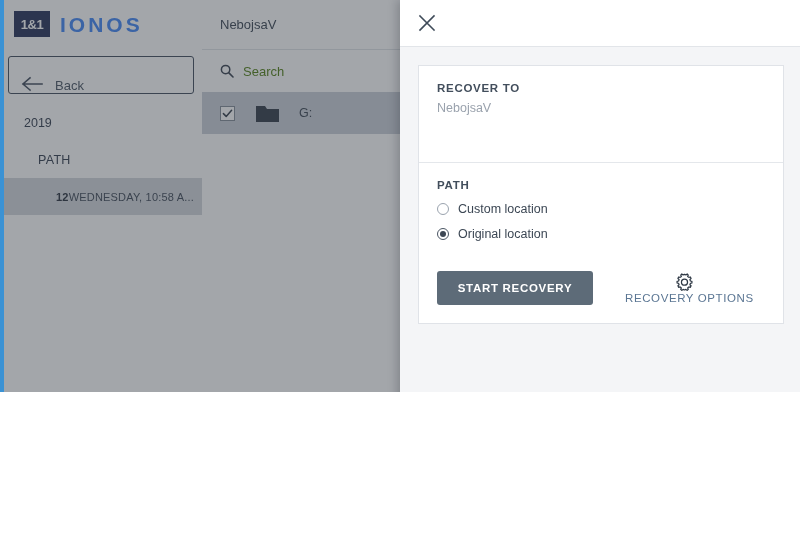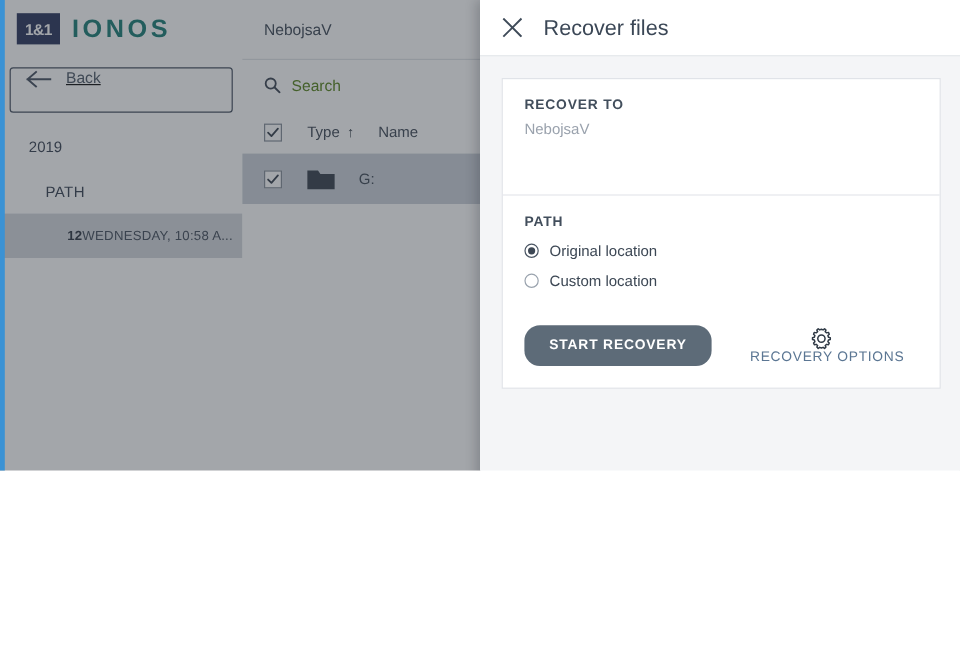--- a/index.html
+++ b/index.html
@@ -61,39 +61,38 @@
     font-weight: 700;
     font-size: 13px;
     letter-spacing: -0.5px;
     display: flex;
     align-items: center;
     justify-content: center;
     font-family: "Liberation Sans", sans-serif;
   }
   .brand-word {
     margin-left: 10px;
-    color: #0f766e;
+    color: #3b82f6;
     font-size: 21px;
     font-weight: 700;
     letter-spacing: 3px;
     line-height: 1;
   }
 
   .back-button {
     position: absolute;
     left: 8px; top: 56px;
     width: 186px; height: 38px;
     border: 1px solid #3c4758;
     border-radius: 3px;
     box-sizing: border-box;
     display: flex;
-    align-items: flex-start;
+    align-items: flex-end;
     background: transparent;
     cursor: pointer;
-    text-decoration: underline;
   }
   .back-arrow {
     margin-left: 12px;
     width: 22px; height: 18px;
     display: block;
   }
   .back-label {
     margin-left: 12px;
     font-size: 13px;
     color: #44505f;
@@ -289,21 +288,21 @@
     padding: 16px 18px 18px 18px;
     display: flex;
     align-items: center;
     box-sizing: border-box;
   }
   .btn-primary {
     width: 156px; height: 34px;
     background: #5d6b78;
     color: #ffffff;
     border: none;
-    border-radius: 13px;
+    border-radius: 3px;
     font-size: 11.5px;
     font-weight: 700;
     letter-spacing: 0.7px;
     font-family: "Liberation Sans", sans-serif;
     cursor: pointer;
   }
   .opts {
     margin-left: 22px;
     display: flex;
     align-items: center;
@@ -360,32 +359,20 @@
       </div>
 
       <div class="fl-search">
         <svg class="search-ico" viewBox="0 0 14 14">
           <circle cx="5.6" cy="5.6" r="4.2" fill="none" stroke="#323c4a" stroke-width="1.5"></circle>
           <path d="M8.9 8.9 L13 13" stroke="#323c4a" stroke-width="1.6" stroke-linecap="round"></path>
         </svg>
         <span class="txt">Search</span>
       </div>
 
-      <div class="fl-colhead">
-        <span class="cb colhead-cb">
-          <svg viewBox="0 0 11 11">
-            <path d="M1.4 5.6 L4.2 8.4 L9.6 2.2" fill="none" stroke="#2d3744" stroke-width="1.5" stroke-linecap="round" stroke-linejoin="round"></path>
-          </svg>
-        </span>
-        <span class="col-type">
-          <span>Type</span>
-          <span class="sortarrow">↑</span>
-        </span>
-        <span class="col-name">Name</span>
-      </div>
 
       <div class="fl-row selected">
         <span class="cb row-cb">
           <svg viewBox="0 0 11 11">
             <path d="M1.4 5.6 L4.2 8.4 L9.6 2.2" fill="none" stroke="#2d3744" stroke-width="1.5" stroke-linecap="round" stroke-linejoin="round"></path>
           </svg>
         </span>
         <svg class="folder-ico" viewBox="0 0 23 18">
           <path d="M0 2 H9 L11 5 H23 V18 H0 Z" fill="#2c3642"></path>
         </svg>
@@ -396,41 +383,40 @@
     <div class="dim"></div>
     <div class="accent-stripe"></div>
   </div>
 
   <div class="panel">
 
     <div class="panel-header">
       <svg class="close-btn" viewBox="0 0 20 20">
         <path d="M3 3 L17 17 M17 3 L3 17" fill="none" stroke="#3f4b59" stroke-width="1.6" stroke-linecap="square"></path>
       </svg>
-      <span class="panel-title">Recover files</span>
     </div>
 
     <div class="card">
 
       <div class="card-section">
         <div class="sec-label">RECOVER TO</div>
         <div class="sec-value">NebojsaV</div>
       </div>
 
       <div class="card-section">
         <div class="sec-label">PATH</div>
 
         <label class="radio-row">
+          <span class="radio"></span>
+          <span class="radio-label">Custom location</span>
+        </label>
+
+        <label class="radio-row">
           <span class="radio on"></span>
           <span class="radio-label">Original location</span>
-        </label>
-
-        <label class="radio-row">
-          <span class="radio"></span>
-          <span class="radio-label">Custom location</span>
         </label>
       </div>
 
       <div class="actions">
         <button class="btn-primary">START RECOVERY</button>
 
         <span class="opts">
           <svg class="gear-ico" viewBox="0 0 20 20">
             <path d="M10 1.4 L11.5 2.0 L12.8 1.0 L14.0 2.2 L13.3 3.6 L14.6 4.6 L16.2 4.2 L16.9 5.8
                      L15.7 6.9 L16.2 8.4 L17.8 8.8 L17.8 10.5 L16.2 10.9 L15.7 12.4 L16.9 13.5

